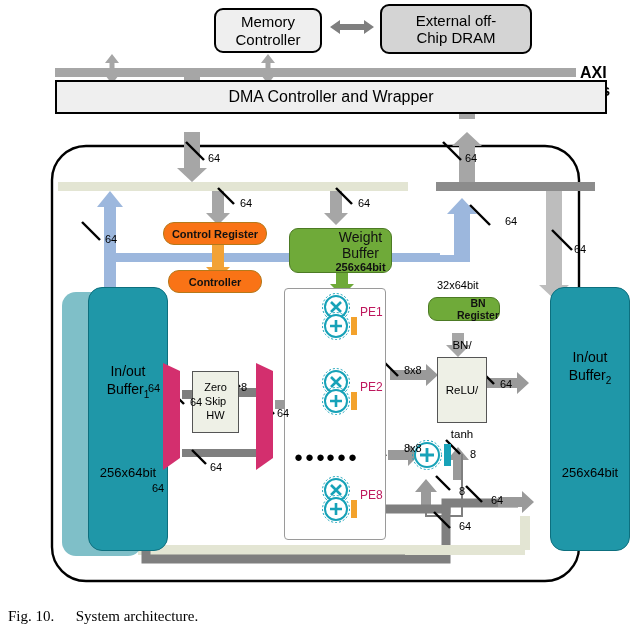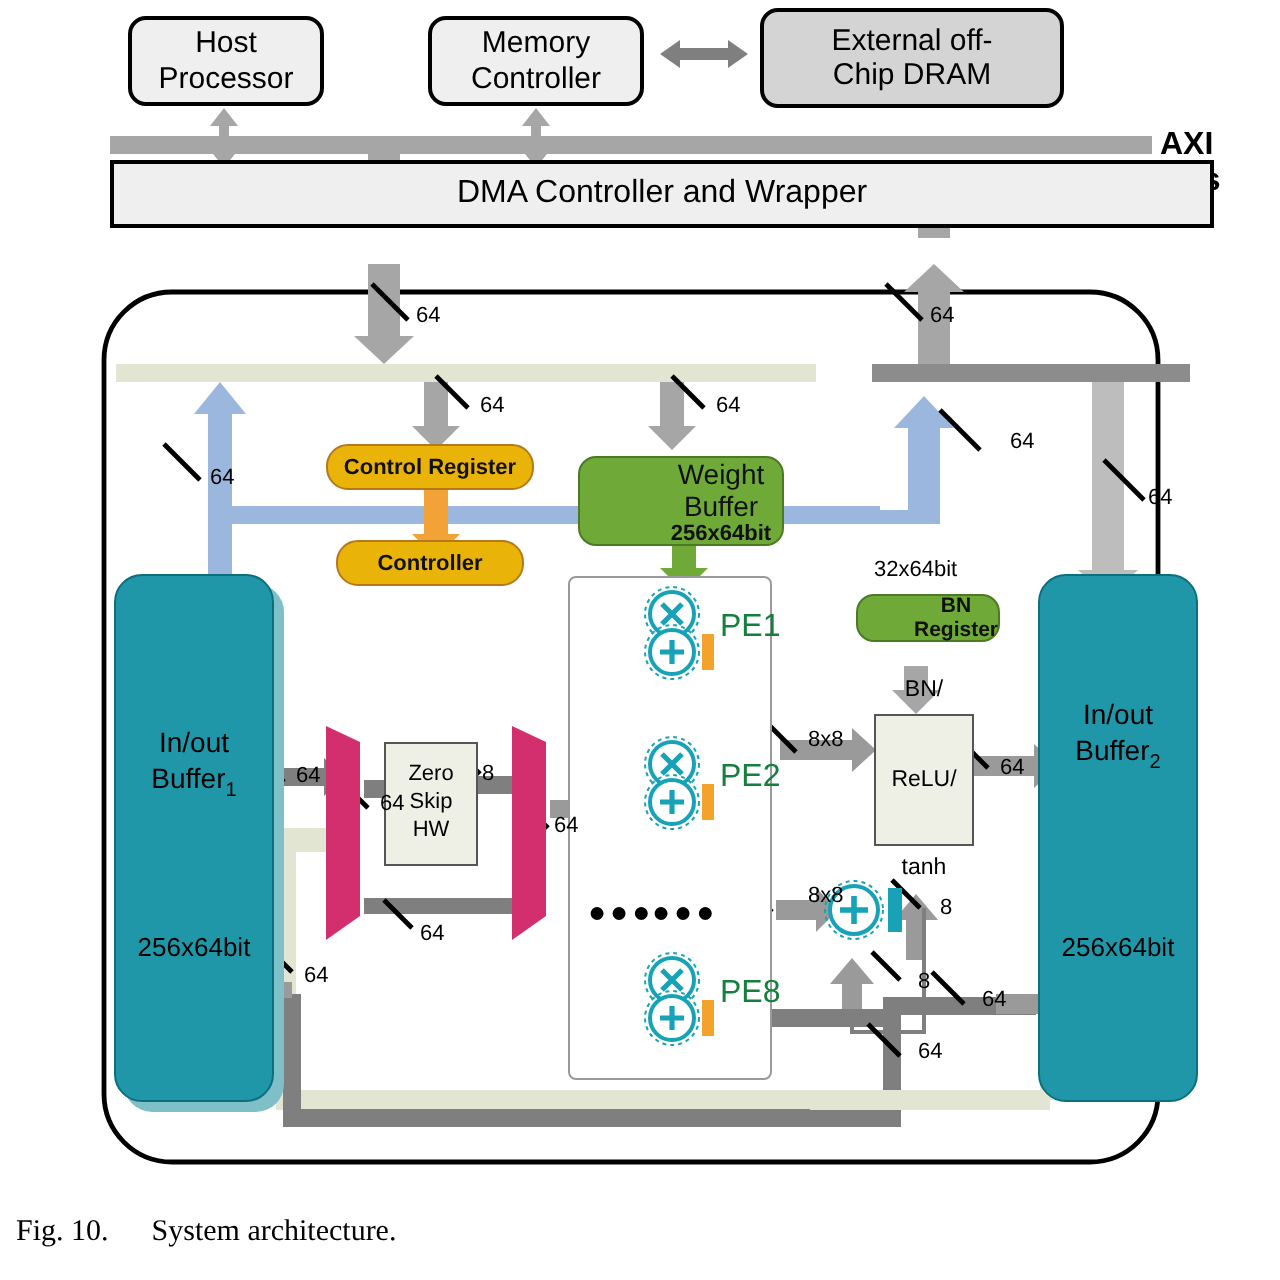--- a/index.html
+++ b/index.html
@@ -10,39 +10,39 @@
   .topbox{
     background:#efefef;border:2px solid #000;border-radius:9px;
     font-size:15px;line-height:1.15;color:#000;
   }
   .topbox.dram{background:#d4d4d4;}
   .dmabox{
     background:#efefef;border:2px solid #000;font-size:16px;color:#000;
   }
   .axilabel{font-size:16px;font-weight:bold;color:#000;}
   .pill{
-    border-radius:11px;border:1px solid #b5791b;background:#eab308;
+    border-radius:11px;border:1px solid #b5791b;background:#f97316;
     font-size:11px;font-weight:bold;color:#111;
   }
   .greenpill{
     border-radius:9px;border:1.5px solid #4c7a24;background:#6faa39;
     font-size:10.5px;font-weight:bold;color:#111;flex-direction:column;
   }
   .wbuf{font-size:14px;font-weight:normal;}
   .wbufsub{font-size:11px;}
   .tealbuf{
     background:#1f97a8;border:1px solid #0d6f7e;border-radius:14px;
-    color:#000;font-size:14px;
+    color:#000;font-size:14px;margin-left:31px;
   }
   .tealshadow{background:#7fbfc8;border-radius:14px;}
   .lbl{font-size:11px;color:#000;white-space:nowrap;}
   .zsbox{background:#eef0e6;border:1px solid #555;font-size:11px;color:#000;flex-direction:column;line-height:1.25;}
   .bnbox{background:#eef0e6;border:1px solid #555;font-size:11.5px;color:#000;flex-direction:column;line-height:1.3;}
   .pearray{border:1px solid #9a9a9a;border-radius:4px;background:#fff;}
-  .pelabel{font-size:16px;color:#15803d;}
+  .pelabel{font-size:12px;color:#be185d;}
   .dots{font-size:15px;font-weight:bold;color:#000;letter-spacing:2px;}
   .caption{font-family:"Liberation Serif",serif;font-size:15px;color:#000;}
   svg{display:block;}
   .chipoutline{fill:none;stroke:#000;stroke-width:2.4;}
 </style>
 </head>
 <body>
 
 <div id="root">
 
@@ -259,24 +259,20 @@
       <path d="M382,360 l16,16"></path>
       <path d="M370,440 l16,16"></path>
       <path d="M446,440 l14,14"></path>
       <path d="M436,476 l14,14"></path>
       <path d="M478,368 l16,16"></path>
       <path d="M466,486 l16,16"></path>
       <path d="M434,512 l16,16"></path>
     </g>
   </svg>
 
-  <div class="abs box topbox" style="left:64px;top:8px;width:98px;height:45px;">
-    <span style="white-space:pre-line;">Host
-Processor</span>
-  </div>
 
   <div class="abs box topbox" style="left:214px;top:8px;width:108px;height:45px;">
     <span style="white-space:pre-line;">Memory
 Controller</span>
   </div>
 
   <div class="abs box topbox dram" style="left:380px;top:4px;width:152px;height:50px;">
     <span style="white-space:pre-line;">External off-
 Chip DRAM</span>
   </div>

